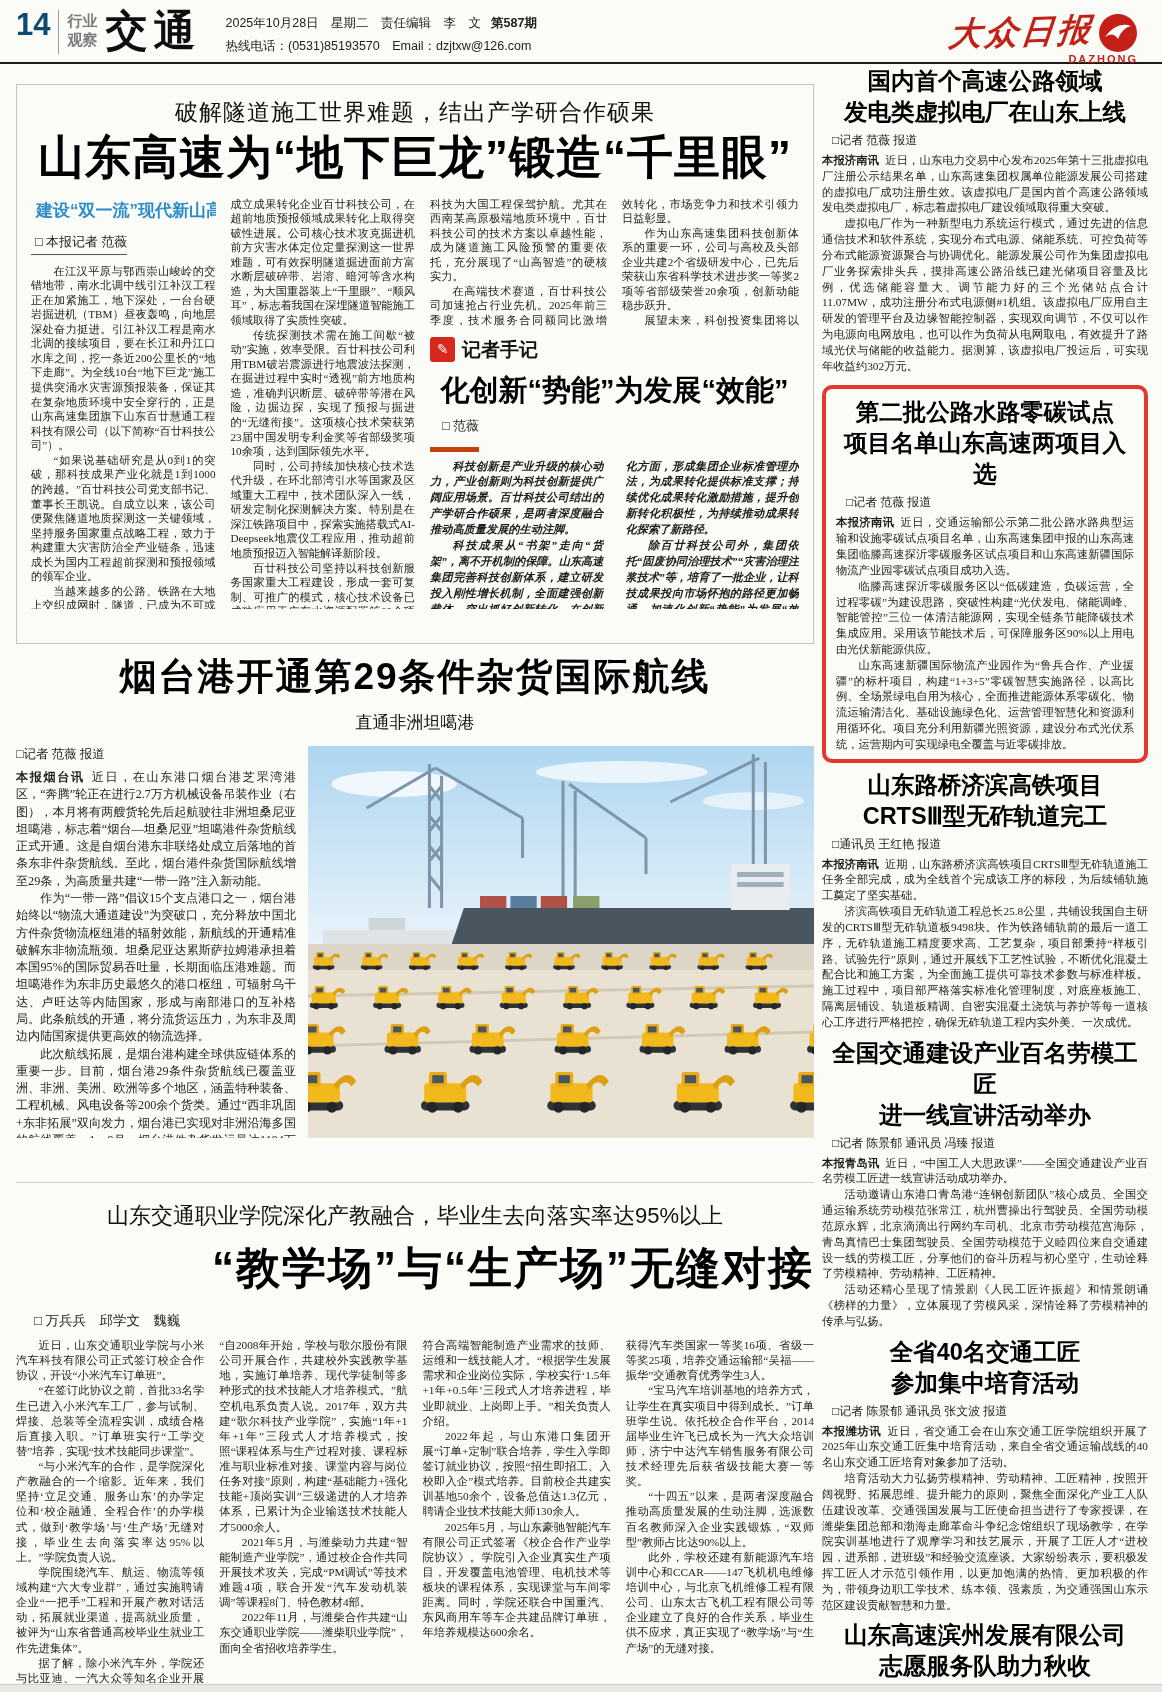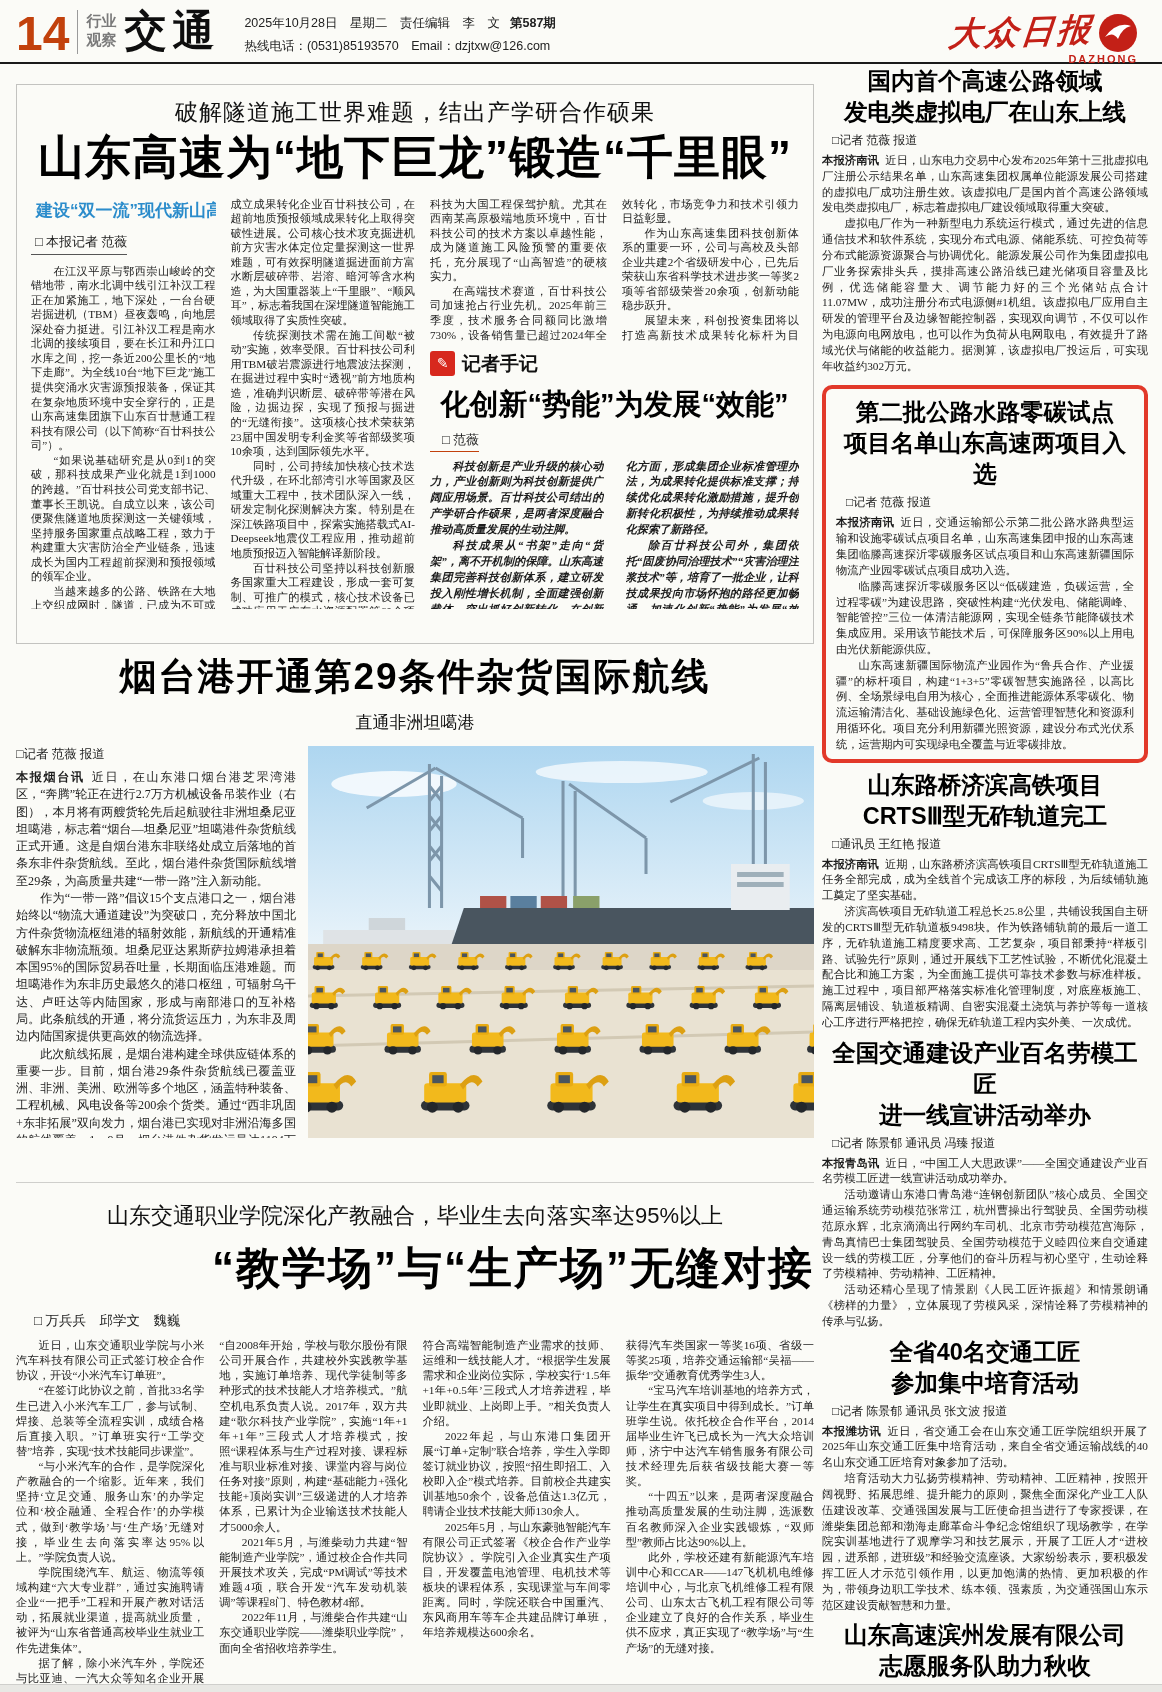--- a/index.html
+++ b/index.html
@@ -1,21 +1,21 @@
 <!DOCTYPE html>
 <html><head>
 <meta charset="utf-8">
 <style>
   html,body{margin:0;padding:0;background:#9a9a9a;}
   .page{position:relative;width:1162px;height:1692px;margin:0 auto;background:#fbfbf7;
         font-family:"Liberation Serif",serif;color:#1c1c1c;overflow:hidden;}
   
   .masthead{position:absolute;left:0;top:0;width:1162px;height:64px;box-sizing:border-box;
             padding:8px 18px 0 16px;border-bottom:2px solid #1a1a1a;display:flex;align-items:flex-start;}
-  .pageno{font-family:"Liberation Sans",sans-serif;font-weight:700;font-size:48px;line-height:1.1;color:#c2410c;}
+  .pageno{font-family:"Liberation Sans",sans-serif;font-weight:700;font-size:31px;line-height:1.1;color:#0c4a6e;}
   .mh-div{width:1px;height:44px;background:#9a9a9a;margin:2px 8px 0 8px;}
   .sec-small{font-family:"Liberation Sans",sans-serif;font-weight:700;font-size:15px;line-height:1.25;color:#7a7a7a;margin-top:4px;}
   .sec-big{font-family:"Liberation Sans",sans-serif;font-weight:900;font-size:42px;line-height:1.1;color:#0e0e0e;margin-left:8px;letter-spacing:6px;}
   .mh-meta{margin-left:24px;margin-top:4px;font-family:"Liberation Sans",sans-serif;font-size:12.5px;line-height:1.85;color:#222;}
   .mh-meta b{margin-left:10px;}
   .brand{margin-left:auto;text-align:right;padding-right:6px;margin-top:2px;}
   .brand-row{display:flex;align-items:center;gap:5px;justify-content:flex-end;}
   .brand-zh{font-family:"DejaVu Serif",serif;font-style:italic;font-weight:900;font-size:33px;
             color:#c32017;display:inline-block;transform:skewX(-7deg) rotate(-2deg);letter-spacing:3px;}
   .brand-en{font-family:"Liberation Sans",sans-serif;font-weight:700;font-size:11px;color:#c32017;letter-spacing:2px;margin-top:-2px;}
@@ -34,21 +34,21 @@
   .badge-text{font-family:"Liberation Sans",sans-serif;font-weight:700;font-size:17px;color:#2b8ccb;white-space:nowrap;}
   .lead-byline{font-size:13px;margin:0 0 9px;padding-left:4px;border-bottom:1px solid #555;display:inline-block;padding-bottom:3px;}
   .lead-right{flex:2;display:flex;flex-direction:column;min-width:0;}
   .lead-right-top{display:flex;gap:15px;height:172px;overflow:hidden;}
   .notes{margin-top:10px;}
   .notes-flag{display:flex;align-items:center;gap:7px;}
   .flag-icon{width:25px;height:25px;background:#d7281d;color:#fff;display:flex;align-items:center;
              justify-content:center;border-radius:3px;font-size:14px;}
   .flag-text{font-family:"Liberation Sans",sans-serif;font-weight:700;font-size:19px;color:#111;}
   .notes-headline{text-align:center;font-family:"Liberation Sans",sans-serif;font-weight:700;font-size:29px;margin:8px 0 5px;color:#000;}
-  .notes-byline{font-size:13px;margin:0 0 7px;padding-left:12px;border-bottom:1px solid #c2410c;display:inline-block;padding-bottom:2px;}
+  .notes-byline{font-size:13px;margin:0 0 7px;padding-left:12px;border-bottom:5px solid #c2410c;display:inline-block;padding-bottom:12px;}
   .notes-cols{display:flex;gap:22px;height:150px;overflow:hidden;}
   .ncol{flex:1;overflow:hidden;min-width:0;}
   .ncol p{font-style:italic;font-weight:600;font-size:11.2px;line-height:1.42;}
   
   .port{position:absolute;left:16px;top:652px;width:798px;height:512px;overflow:hidden;}
   .port-headline{text-align:center;font-family:"Liberation Sans",sans-serif;font-weight:900;font-size:37px;letter-spacing:2px;color:#000;}
   .port-sub{text-align:center;font-family:"Liberation Sans",sans-serif;font-size:17px;margin-top:9px;color:#111;}
   .port-row{display:flex;gap:12px;margin-top:12px;}
   .port-text{width:280px;flex:none;height:392px;overflow:hidden;}
   .port-byline{font-size:12.5px;margin:0 0 6px;}

